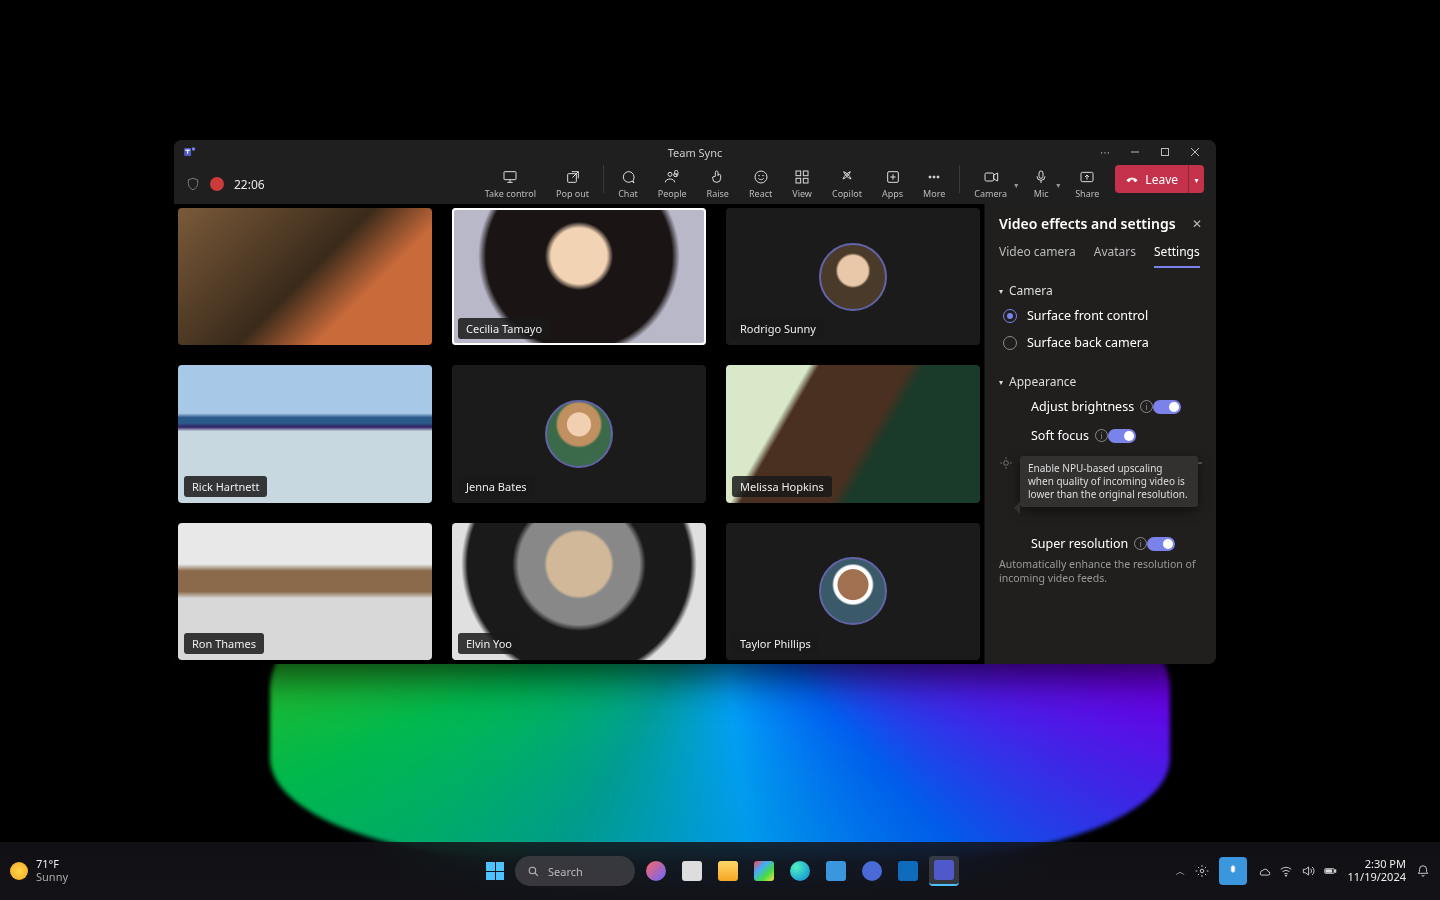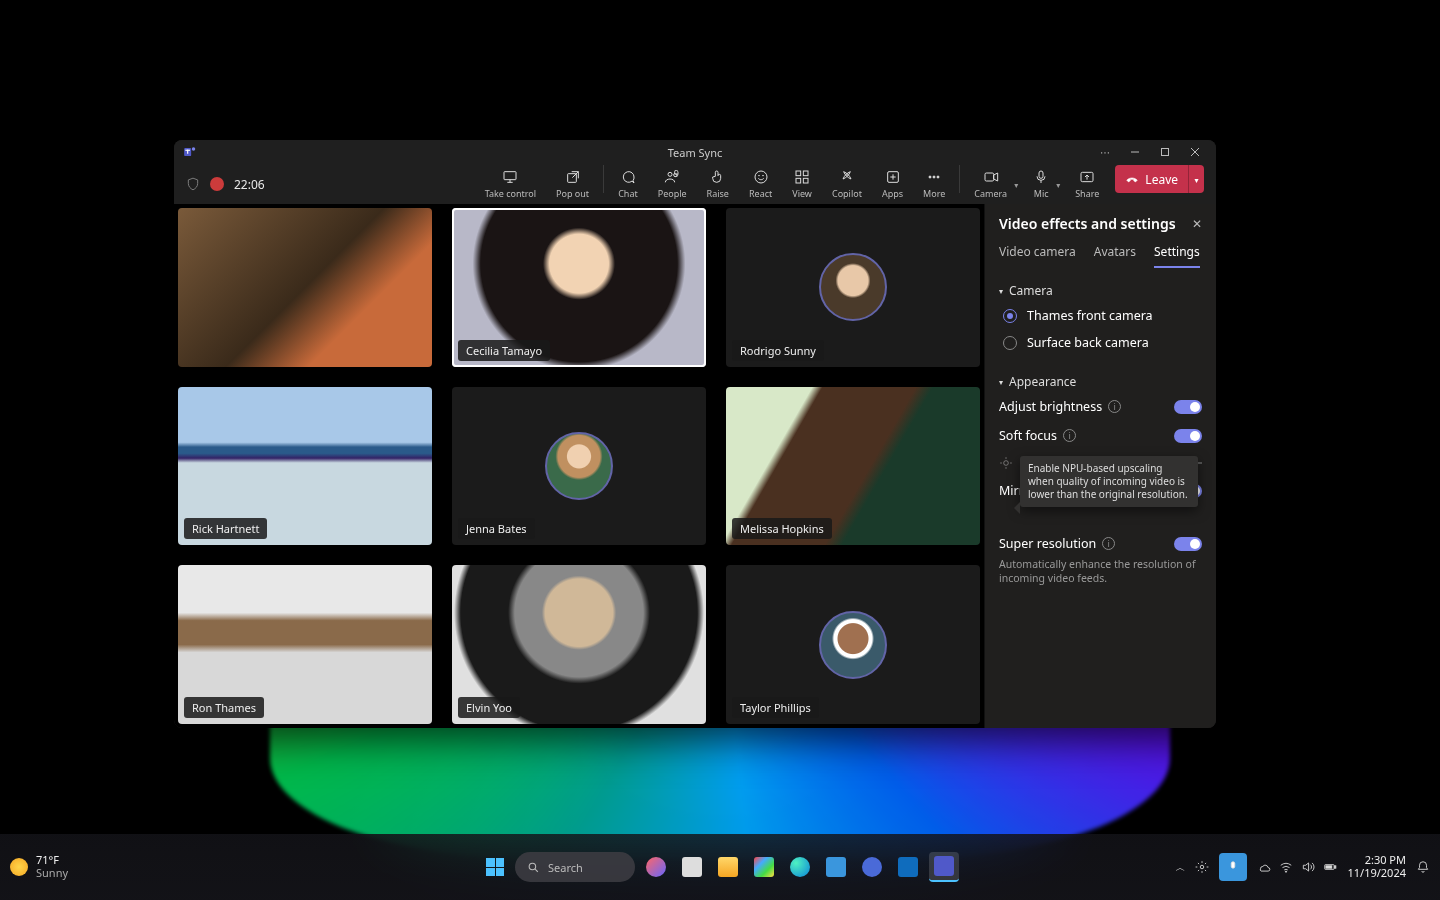--- a/index.html
+++ b/index.html
@@ -21,21 +21,21 @@
     conic-gradient(from 210deg at 50% 20%,
       #0a9, #0c5, #6d0, #cc0, #f90, #f33, #d0d, #70f, #06f, #0af, #0a9);
   border-radius: 50% 50% 30% 30%;
   filter: blur(2px);
   opacity: .9;
 }
 
 .window {
   position: absolute;
   left: 174px; top: 140px;
-  width: 1042px; height: 588px;
+  width: 1042px; height: 524px;
   background: #1f1f1f;
   border-radius: 8px;
   box-shadow: 0 12px 40px rgba(0,0,0,.7);
   overflow: hidden;
 }
 .titlebar {
   height: 24px;
   display: flex;
   align-items: center;
   padding: 0 6px;
@@ -144,21 +144,21 @@
 .tabs { display:flex; gap:18px; margin-bottom: 14px; font-size:12px; }
 .tab { color:#bbb; cursor:pointer; padding-bottom:6px; }
 .tab.active { color:#fff; border-bottom: 2px solid #7b83eb; }
 .section { margin-bottom: 12px; }
 .sec-head { display:flex; align-items:center; gap:6px; font-size:12px; color:#ddd; margin-bottom:8px; cursor:pointer; }
 .tri { font-size:8px; }
 .radio-row { display:flex; align-items:center; gap:10px; margin-left:4px; margin-bottom:10px; font-size:12.5px; cursor:pointer; }
 .radio { width:14px; height:14px; border-radius:50%; border:1.5px solid #7b83eb; position:relative; }
 .radio.on::after { content:''; position:absolute; inset:3px; border-radius:50%; background:#7b83eb; }
 .radio.off { border-color:#888; }
-.row { display:flex; align-items:center; justify-content:space-between; margin-bottom:12px; }
+.row { display:flex; align-items:center; justify-content:flex-start; margin-bottom:12px;margin-left:32px; }
 .row .lab { display:flex; align-items:center; gap:6px; font-size:12.5px; }
 .info { width:13px; height:13px; border:1px solid #888; border-radius:50%; font-size:9px; display:flex; align-items:center; justify-content:center; color:#888; }
 .toggle { width:28px; height:14px; border-radius:8px; background:#7b83eb; position:relative; cursor:pointer; }
 .toggle::after { content:''; position:absolute; right:2px; top:2px; width:10px; height:10px; border-radius:50%; background:#fff; }
 .slider-row { display:flex; align-items:center; gap:8px; margin-bottom:12px; }
 .slider {
   flex:1; height:2px; background:#7b83eb; position:relative; border-radius:1px;
 }
 .slider::after { content:''; position:absolute; right:6%; top:-4px; width:10px; height:10px; border-radius:50%; background:#7b83eb; }
 .slider-tail { width:8%; height:2px; background:#555; }
@@ -183,21 +183,21 @@
   left:-6px; top: 46px;
   border:6px solid transparent;
   border-right-color:#323130;
   border-left:none;
 }
 
 
 .taskbar {
   position:absolute;
   left:0; right:0; bottom:0;
-  height:66px;
+  height:58px;
   background: linear-gradient(to top, rgba(20,20,25,.92), rgba(20,20,25,.82));
   backdrop-filter: blur(20px);
   display:flex;
   align-items:center;
   padding: 0 10px;
   color:#eee;
   font-size:11px;
   z-index:10;
 }
 .weather { display:flex; align-items:center; gap:8px; }
@@ -449,21 +449,21 @@
         <div class="tab active">Settings</div>
       </div>
 
       <div class="section">
         <div class="sec-head">
             <span class="tri">▾</span>
             <span>Camera</span>
           </div>
         <div class="radio-row">
           <div class="radio on"></div>
-          <span>Thames front camera</span>
+          <span>Surface front control</span>
         </div>
         <div class="radio-row">
           <div class="radio off"></div>
           <span>Surface back camera</span>
         </div>
       </div>
 
       <div class="section">
         <div class="sec-head">
             <span class="tri">▾</span>

